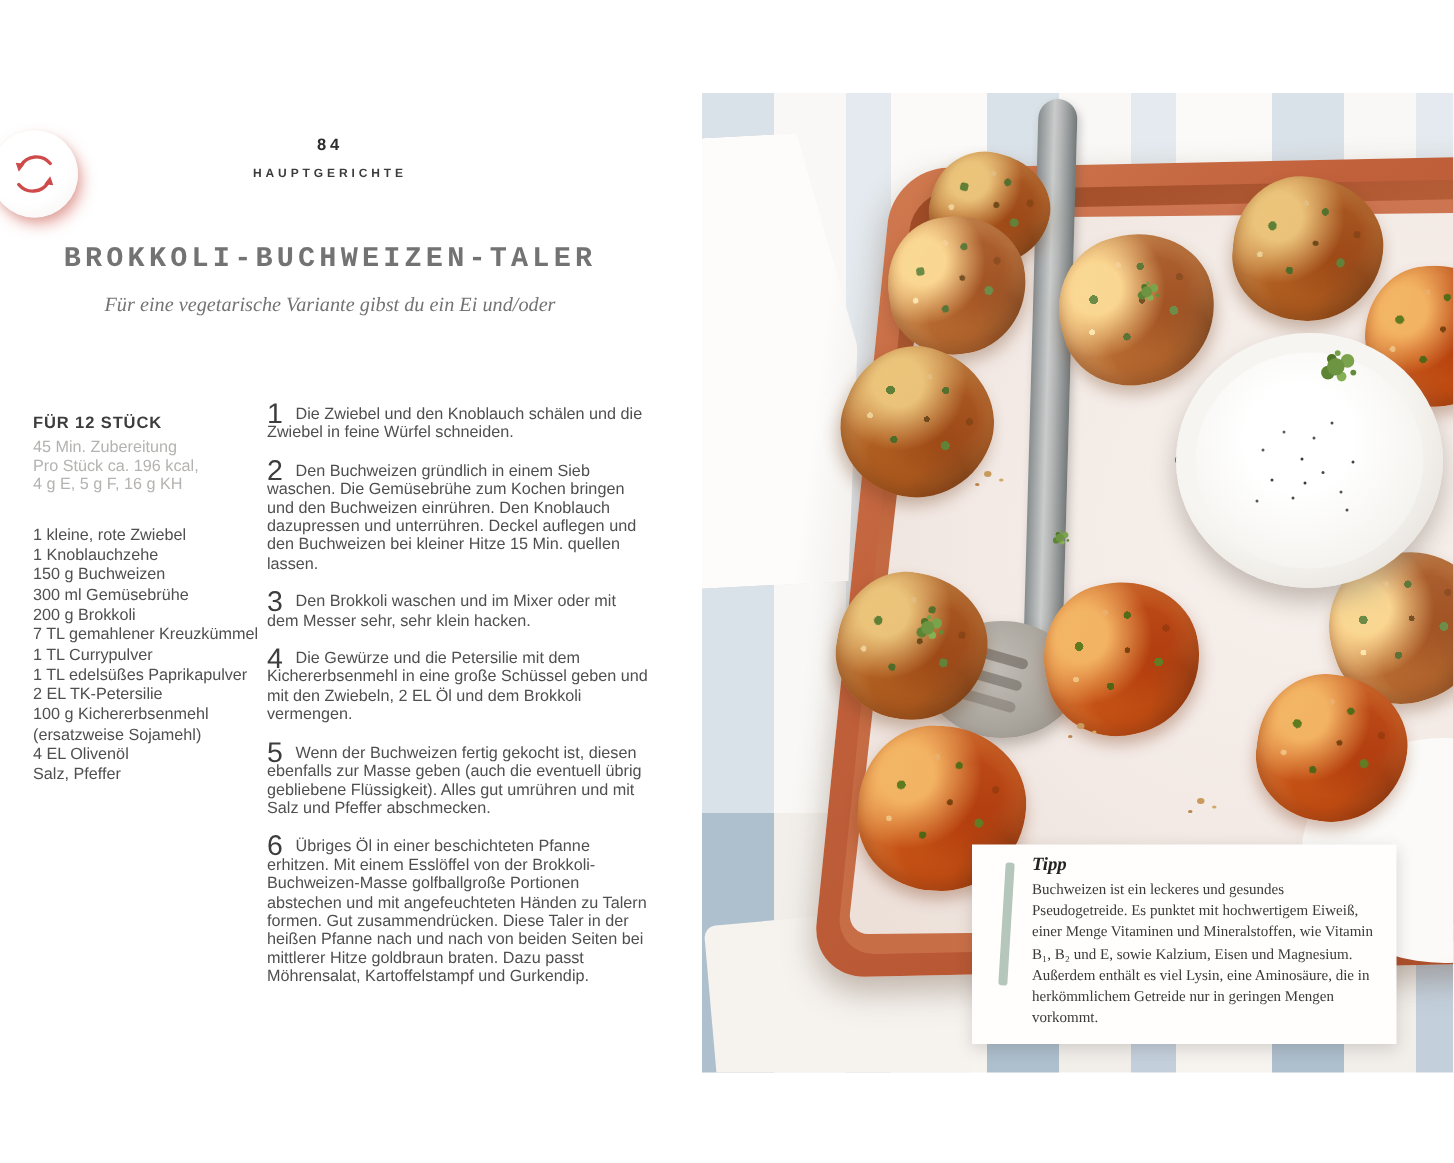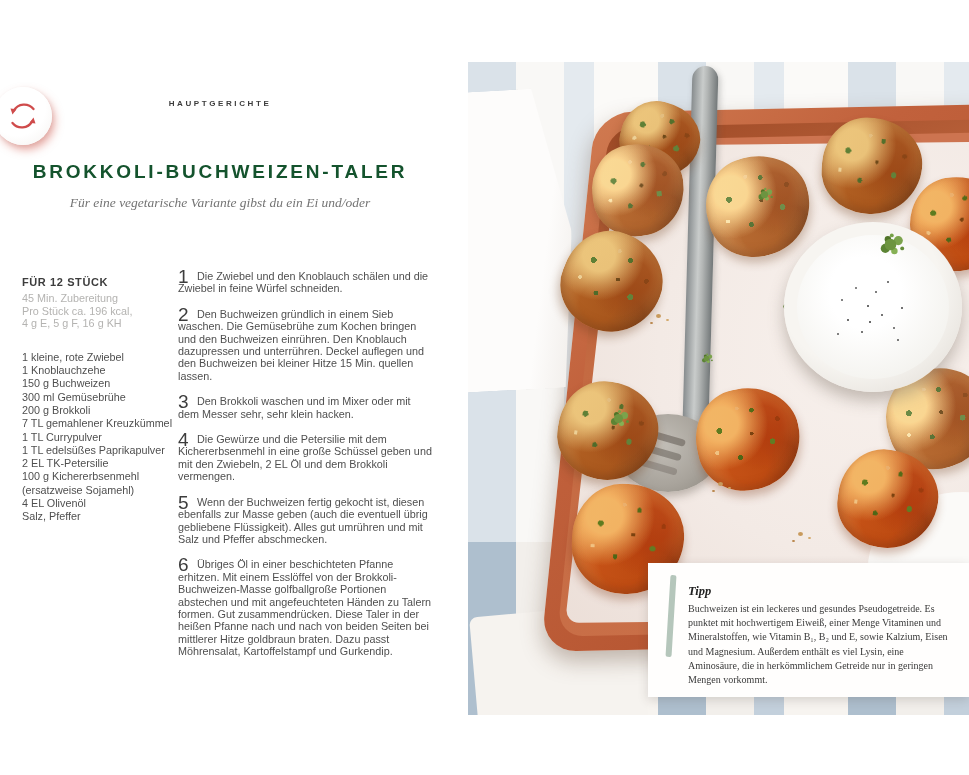--- a/index.html
+++ b/index.html
@@ -10,21 +10,21 @@
   .badge{position:absolute;left:-6px;top:87px;width:58px;height:58px;border-radius:50%;
          background:radial-gradient(circle at 40% 35%,#ffffff 55%,#f4f1ef 100%);
          box-shadow:3px 5px 9px rgba(214,96,84,.5),1px 2px 4px rgba(0,0,0,.08);}
   .badge svg{position:absolute;left:9px;top:9px;}
 
   .page-header{position:absolute;left:0;top:91px;width:440px;text-align:center;}
   .page-num{font-size:11px;font-weight:bold;letter-spacing:2.5px;color:#2e2e2e;}
   .page-section{font-size:8px;letter-spacing:2.6px;color:#3c3c3c;margin-top:8px;font-weight:bold;}
 
   .title{position:absolute;left:0;top:161px;width:440px;text-align:center;
-         font-size:19px;font-weight:bold;letter-spacing:2.8px;color:#14532d;}
+         font-size:19px;font-weight:bold;letter-spacing:2.8px;color:#737373;font-family:Liberation Mono, monospace;}
 
   .intro{position:absolute;left:40px;top:193px;width:360px;text-align:center;
          font-family:"Liberation Serif",serif;font-style:italic;font-size:13.5px;
          color:#737373;line-height:1.55;}
 
   .left-col{position:absolute;left:22px;top:276px;width:152px;}
   .meta-title{font-size:11px;font-weight:bold;letter-spacing:.6px;color:#3d3d3d;margin-bottom:4px;}
   .meta-line{font-size:10.8px;color:#b4b3b1;line-height:12.6px;}
   .ingredients{margin-top:21px;}
   .ingredient{font-size:10.8px;color:#4f4f4f;line-height:13.3px;}
@@ -101,22 +101,22 @@
   .dip-bowl{position:absolute;left:316px;top:160px;width:178px;height:170px;border-radius:50%;
             background:radial-gradient(circle at 42% 38%,#f7f5f1 55%,#dcd7d0 100%);
             box-shadow:0 9px 16px rgba(130,120,108,.45);}
   .dip{position:absolute;inset:13px;border-radius:50%;
        background:radial-gradient(circle at 45% 40%,#ffffff 30%,#f4f3ef 75%,#e9e7e1 100%);}
   .dip::after{content:"";position:absolute;left:70px;top:70px;width:2px;height:2px;border-radius:50%;background:#3a3a3a;
        box-shadow:14px 9px 0 #474747,-20px 14px 0 #3f3f3f,26px 22px 0 #555,-6px 26px 0 #4a4a4a,
                   8px -14px 0 #535353,-26px -6px 0 #5a5a5a,34px 2px 0 #424242,-12px -18px 0 #606060,
                   20px -24px 0 #4e4e4e,2px 16px 0 #383838,30px 34px 0 #505050,-30px 28px 0 #585858;}
 
-  .tip-card{position:absolute;left:180px;top:501px;width:321px;min-height:106px;background:#fffefd;
-            box-shadow:0 3px 10px rgba(60,50,45,.18);padding:21px 14px 10px 40px;box-sizing:border-box;}
+  .tip-card{position:absolute;left:180px;top:501px;width:283px;min-height:106px;background:#fffefd;
+            box-shadow:0 3px 10px rgba(60,50,45,.18);padding:6px 14px 10px 40px;box-sizing:border-box;}
   .tip-bar{position:absolute;left:20px;top:12px;width:6px;height:82px;background:#b5c6bb;
            transform:rotate(3.5deg);border-radius:2px;}
   .tip-title{font-family:"Liberation Serif",serif;font-style:italic;font-weight:bold;
              font-size:12.5px;color:#222;margin-bottom:3px;}
   .tip-text{font-family:"Liberation Serif",serif;font-size:10px;
             line-height:1.42;color:#3a3a3a;}
 </style>
 </head>
 <body>
 
@@ -125,20 +125,21 @@
   <div class="badge">
     <svg width="40" height="40" viewBox="0 0 40 40">
       <path d="M30.5,13 A12,12 0 0,0 10.8,14.6" fill="none" stroke="#cf4b4b" stroke-width="2.3" stroke-linecap="round"></path>
       <polygon points="7.5,12.5 13.5,13.2 9.5,18.5" fill="#cf4b4b"></polygon>
       <path d="M9.5,27 A12,12 0 0,0 29.2,25.4" fill="none" stroke="#cf4b4b" stroke-width="2.3" stroke-linecap="round"></path>
       <polygon points="32.5,27.5 26.5,26.8 30.5,21.5" fill="#cf4b4b"></polygon>
     </svg>
   </div>
 
   <div class="page-header">
+    <div class="page-num">84</div>
     <div class="page-section">HAUPTGERICHTE</div>
   </div>
 
   <div class="title">BROKKOLI-BUCHWEIZEN-TALER</div>
   <div class="intro">
     <div>Für eine vegetarische Variante gibst du ein Ei und/oder</div>
   </div>
 
   <div class="left-col">
     <div class="meta-title">FÜR 12 STÜCK</div>

